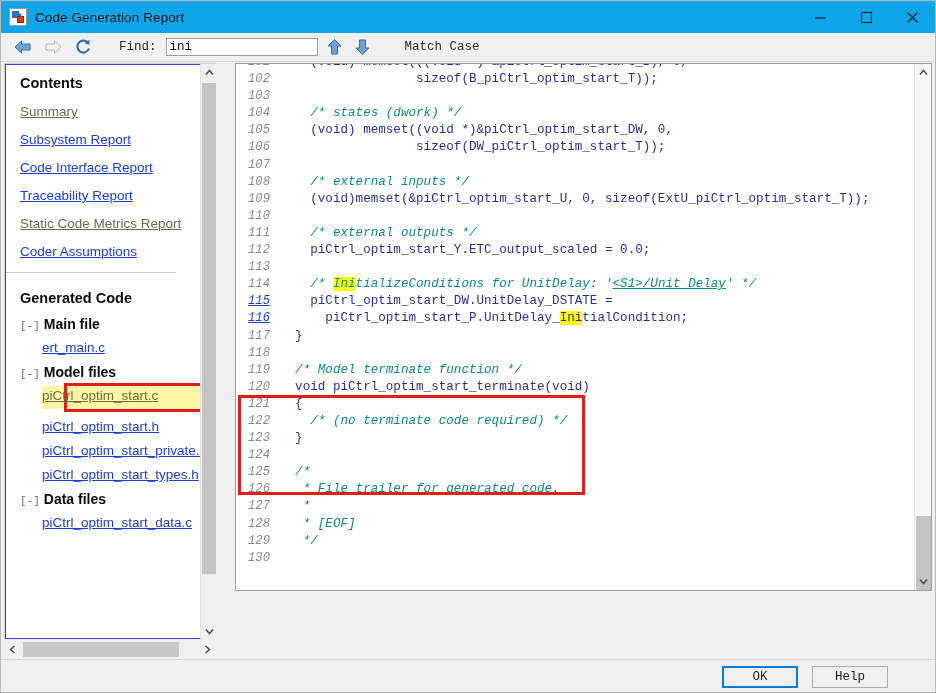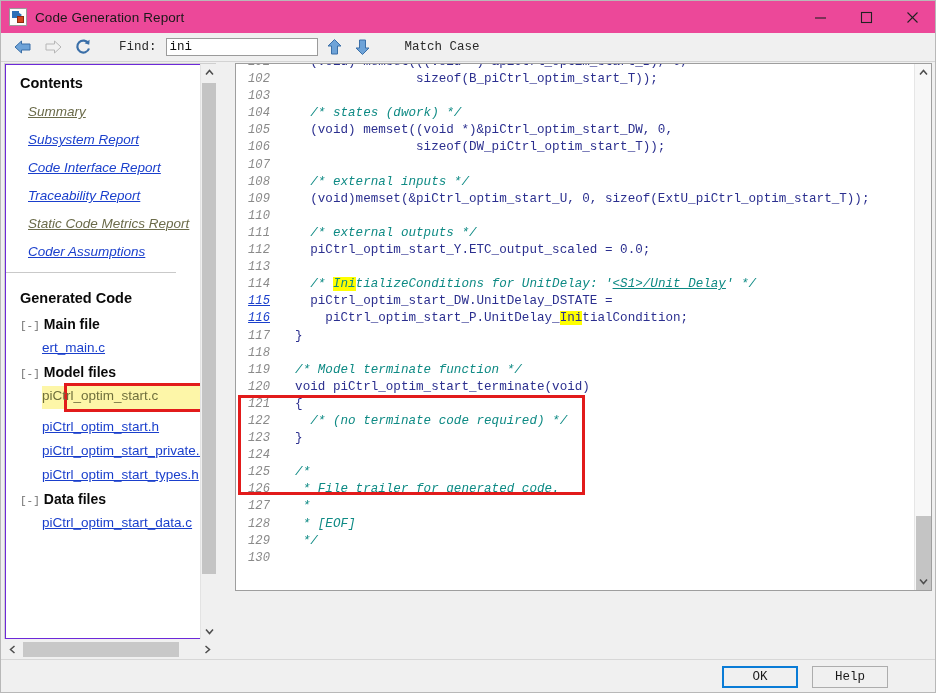--- a/index.html
+++ b/index.html
@@ -12,21 +12,21 @@
   #app{
     position:relative;width:936px;height:693px;
     background:#f0f0f0;
     border:1px solid #b8b8b8;
     box-sizing:border-box;
   }
 
   
   .titlebar{
     position:absolute;left:0;top:0;width:100%;height:32px;
-    background:#ec4899;
+    background:#0ea5e9;
     display:flex;align-items:center;
     box-sizing:border-box;
   }
   .title-icon{
     width:18px;height:18px;margin-left:8px;margin-right:8px;
     position:relative;flex:0 0 auto;
     border:1px solid #9a9a9a;background:#fdfdfd;box-sizing:border-box;
   }
   .title-icon .ti-arrow{
     position:absolute;left:2px;top:2px;width:7px;height:7px;
@@ -95,22 +95,22 @@
   .toc-inner{
     position:absolute;left:1px;top:1px;right:1px;bottom:1px;
     background:#fff;overflow:hidden;
   }
   .toc-pad{padding:6px 0 0 14px;}
   .toc-h{
     font-size:14.5px;font-weight:bold;color:#0a0a0a;
     margin:4px 0 13px 0;
   }
   .toc-link{
-    display:block;font-size:13.5px;margin:0 0 13px 8px;
-    text-decoration:underline;white-space:nowrap;font-style:italic;
+    display:block;font-size:13.5px;margin:0 0 13px 0;
+    text-decoration:underline;white-space:nowrap;
   }
   .toc-link.blue{color:#1a3fcc;}
   .toc-link.visited{color:#6b6b4a;}
   .toc-sep{
     height:1px;background:#c9c9c9;margin:9px 14px 0 -14px;width:184px;
   }
   .gc-wrap{margin-top:11px;}
   .gc-h{font-size:14.5px;font-weight:bold;color:#0a0a0a;margin:0 0 10px 0;}
   .tree-group{
     font-size:14px;font-weight:bold;color:#0a0a0a;
@@ -128,21 +128,21 @@
   .sel-hl{
     position:absolute;left:22px;top:-2px;width:186px;height:23px;
     background:#fdf6a8;
   }
   .sel-box{
     position:absolute;left:44px;top:-5px;width:148px;height:29px;
     border:3px solid #e21b1b;box-sizing:border-box;
   }
   .sel-link{
     position:absolute;left:22px;top:0;font-size:13.5px;color:#6f6f3d;
-    white-space:nowrap;z-index:2;
+    text-decoration:underline;white-space:nowrap;z-index:2;
   }
   .gc-group2{margin-top:2px;}
 
   
   .vscroll{
     position:absolute;right:0;top:0;width:16px;height:576px;
     background:#f0f0f0;border-left:1px solid #e3e3e3;box-sizing:border-box;
   }
   .vs-up,.vs-dn{
     position:absolute;left:0;width:16px;height:17px;

